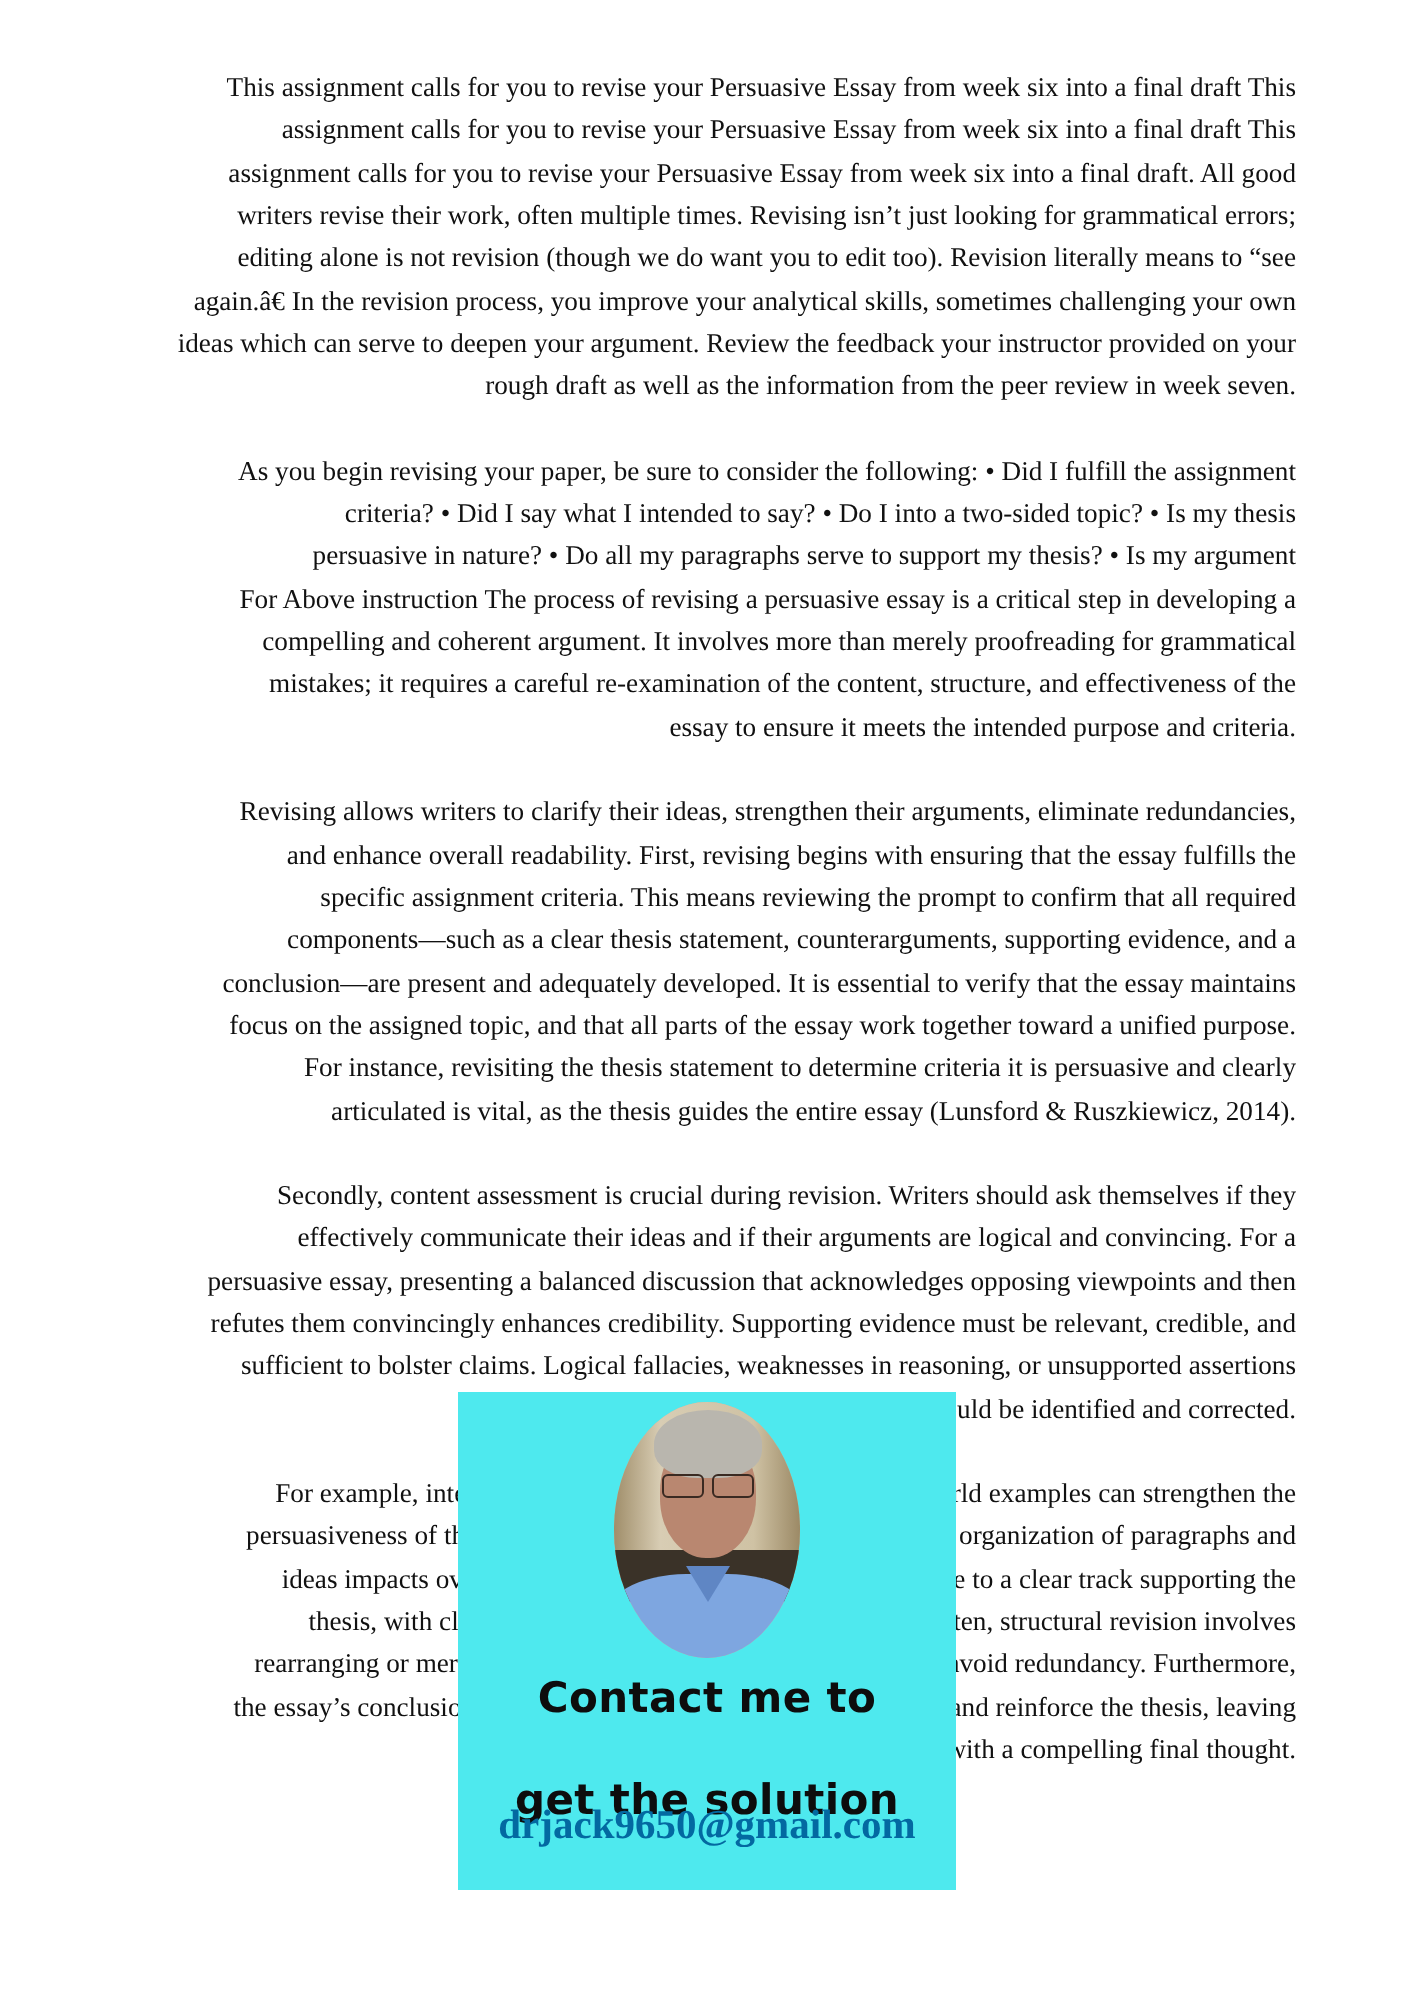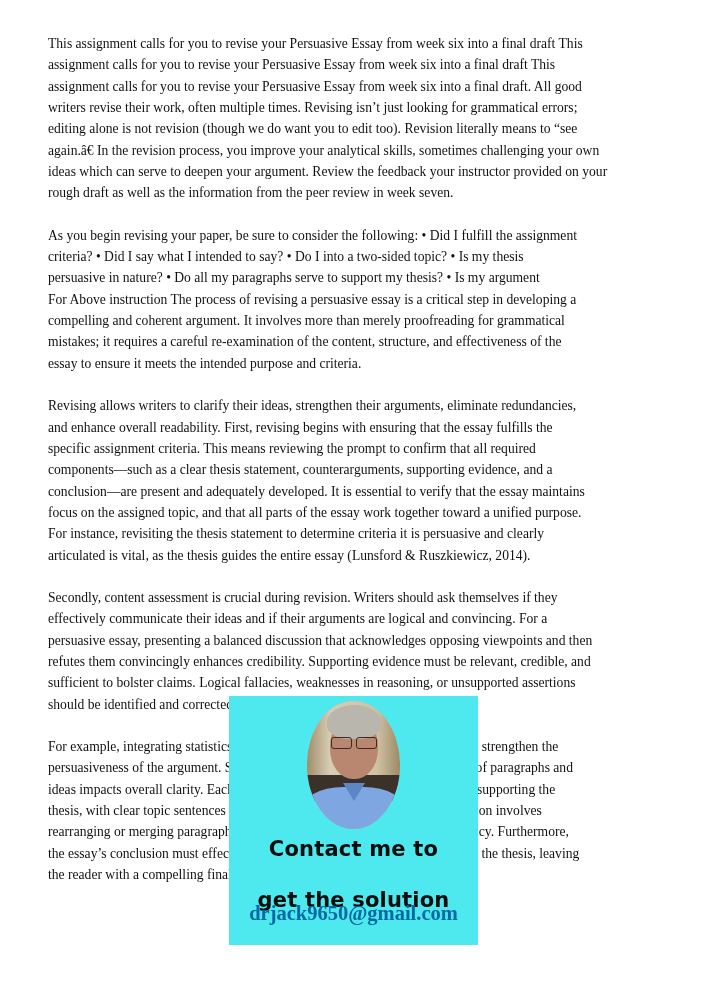--- a/index.html
+++ b/index.html
@@ -18,20 +18,21 @@
     .page {
       position: absolute;
       left: 48px;
       top: 33px;
       width: 600px;
     }
     .para {
       margin: 0 0 21px 0;
       font-size: 13.6px;
       line-height: 21.35px;
+      text-align: right;
     }
     .line {
       display: block;
       white-space: nowrap;
     }
     .promo {
       position: absolute;
       left: 229px;
       top: 696px;
       width: 249px;

